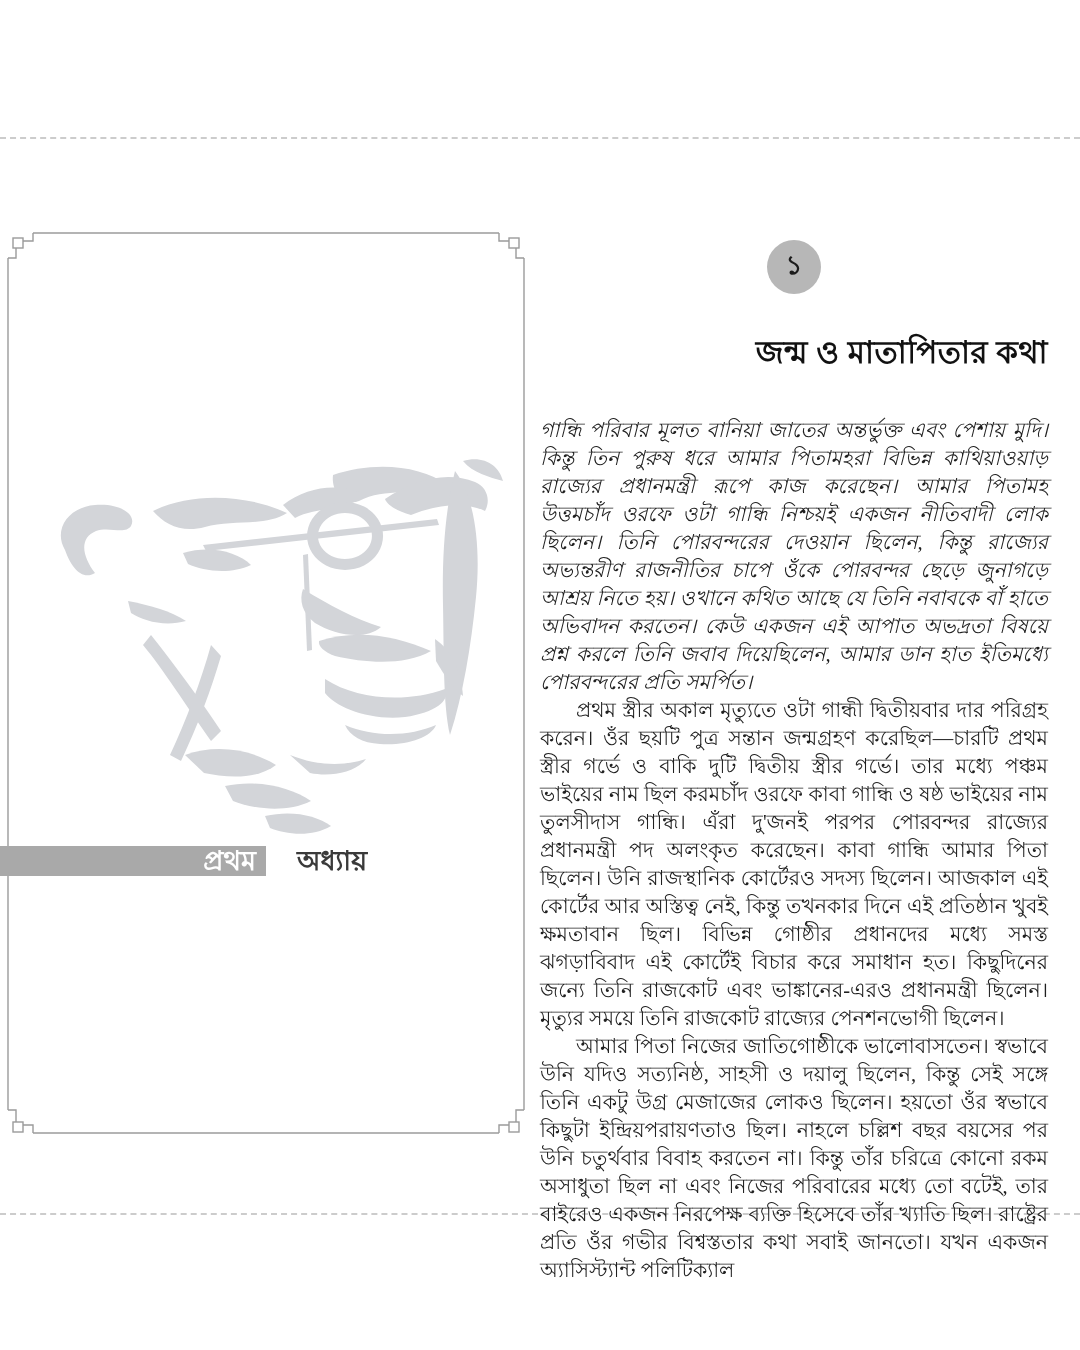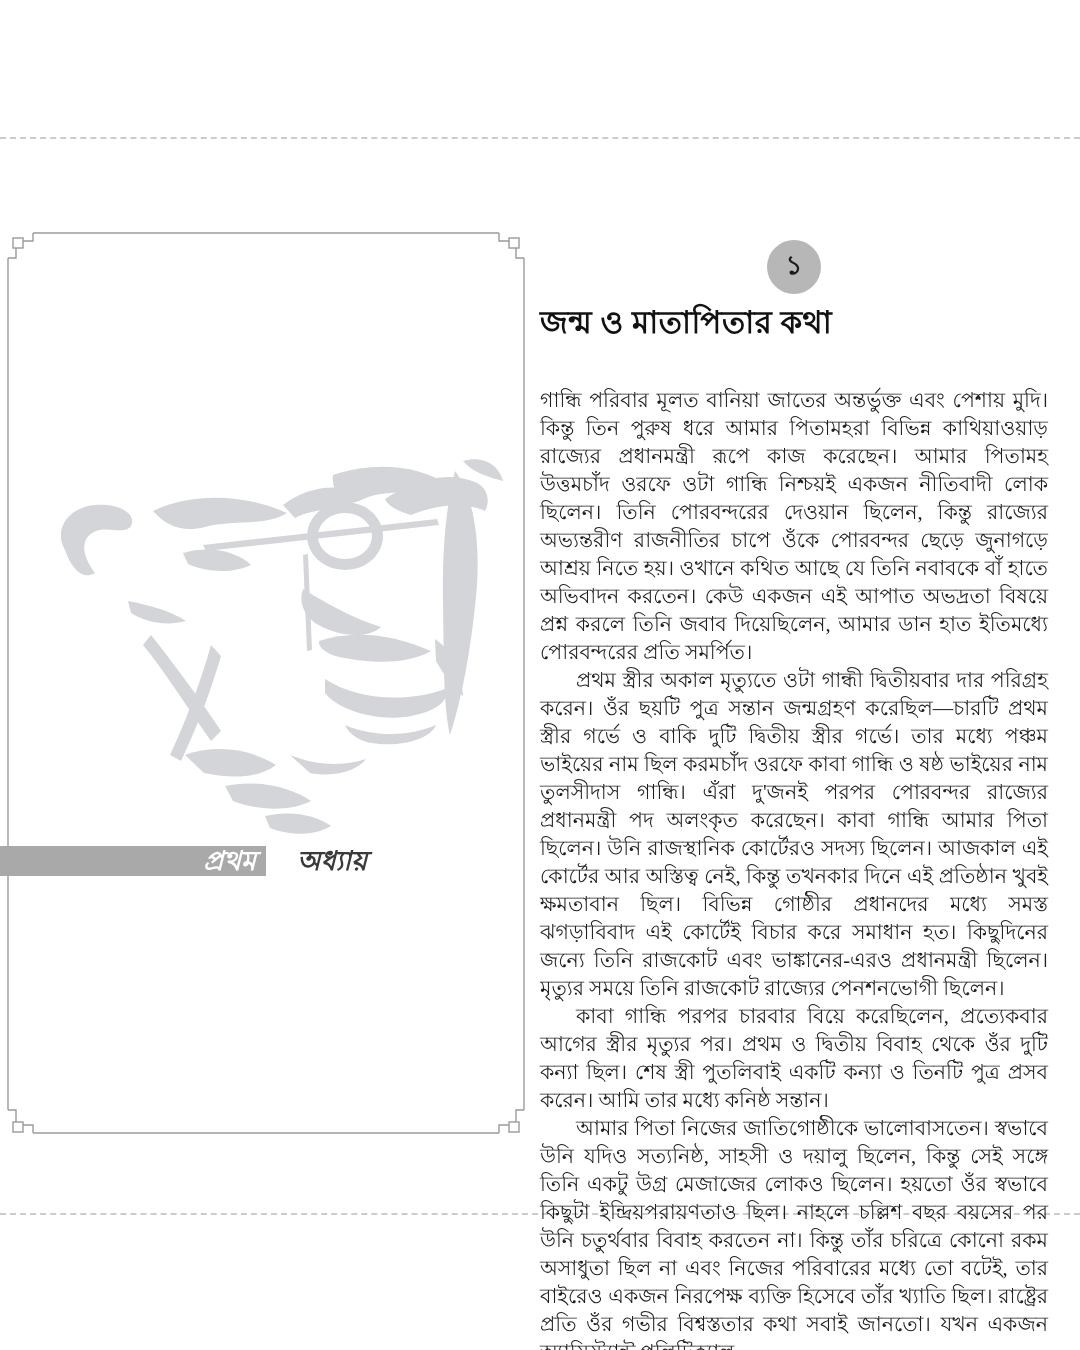--- a/index.html
+++ b/index.html
@@ -11,21 +11,21 @@
     overflow: hidden;
   }
   .rule {
     position: absolute; left: 0; width: 1080px; height: 0;
     border-top: 2px dashed var(--rule-gray, #c9c9c9);
   }
   .rule-top { top: 137px; }
   .rule-bottom { top: 1213px; }
 
   
-  .left-panel { position: absolute; left: 0; top: 225px; width: 540px; height: 920px; font-style: italic; }
+  .left-panel { position: absolute; left: 0; top: 225px; width: 540px; height: 920px; }
   .frame-svg { position: absolute; left: 0; top: 0; }
   .frame-line { fill: none; stroke: var(--frame-gray, #9b9b9b); stroke-width: 1.4; }
   .portrait-svg { position: absolute; left: 35px; top: 230px; }
   .portrait-shape { fill: var(--portrait-gray, #d3d5d9); }
   .portrait-ring { fill: var(--portrait-gray, #d3d5d9); fill-rule: evenodd; }
 
   .chapter-bar-row {
     position: absolute; left: 0; top: 621px; 
     display: flex; align-items: center; z-index: 3;
   }
@@ -48,32 +48,32 @@
   
   .text-column { position: absolute; left: 540px; top: 240px; width: 508px; }
   .chapter-badge {
     width: 54px; height: 54px; border-radius: 50%;
     background: var(--circle-gray, #b7b7b7);
     margin: 0 auto;
     display: flex; align-items: center; justify-content: center;
     color: #1c1c1c; font-size: 26px; font-weight: bold;
   }
   .chapter-title {
-    margin-top: 4px; text-align: left;
+    margin-top: 34px; text-align: right;
     font-size: 31px; font-weight: bold; color: var(--title-text, #111);
     letter-spacing: 0.5px;
   }
   .body-text {
     margin-top: 36px;
     font-size: 20.5px; line-height: 28px;
     color: var(--body-text, #1f1f1f);
     text-align: justify;
   }
   .body-text p { margin: 0; text-indent: 36px; }
-  .body-text p.first { text-indent: 0; }
+  .body-text p.first { text-indent: 0; font-style: italic; }
 </style>
 </head>
 <body>
 
 <div class="rule rule-top"></div>
 <div class="rule rule-bottom"></div>
 
 <div class="left-panel">
 
   <svg class="frame-svg" width="540" height="920" viewBox="0 0 540 920">
@@ -151,16 +151,15 @@
     <span class="chapter-bar-suffix">অধ্যায়</span>
   </div>
 </div>
 
 <div class="text-column">
   <div class="chapter-badge">১</div>
   <div class="chapter-title">জন্ম ও মাতাপিতার কথা</div>
   <div class="body-text">
     <p class="first">গান্ধি পরিবার মূলত বানিয়া জাতের অন্তর্ভুক্ত এবং পেশায় মুদি। কিন্তু তিন পুরুষ ধরে আমার পিতামহরা বিভিন্ন কাথিয়াওয়াড় রাজ্যের প্রধানমন্ত্রী রূপে কাজ করেছেন। আমার পিতামহ উত্তমচাঁদ ওরফে ওটা গান্ধি নিশ্চয়ই একজন নীতিবাদী লোক ছিলেন। তিনি পোরবন্দরের দেওয়ান ছিলেন, কিন্তু রাজ্যের অভ্যন্তরীণ রাজনীতির চাপে ওঁকে পোরবন্দর ছেড়ে জুনাগড়ে আশ্রয় নিতে হয়। ওখানে কথিত আছে যে তিনি নবাবকে বাঁ হাতে অভিবাদন করতেন। কেউ একজন এই আপাত অভদ্রতা বিষয়ে প্রশ্ন করলে তিনি জবাব দিয়েছিলেন, আমার ডান হাত ইতিমধ্যে পোরবন্দরের প্রতি সমর্পিত।</p>
     <p>প্রথম স্ত্রীর অকাল মৃত্যুতে ওটা গান্ধী দ্বিতীয়বার দার পরিগ্রহ করেন। ওঁর ছয়টি পুত্র সন্তান জন্মগ্রহণ করেছিল—চারটি প্রথম স্ত্রীর গর্ভে ও বাকি দুটি দ্বিতীয় স্ত্রীর গর্ভে। তার মধ্যে পঞ্চম ভাইয়ের নাম ছিল করমচাঁদ ওরফে কাবা গান্ধি ও ষষ্ঠ ভাইয়ের নাম তুলসীদাস গান্ধি। এঁরা দু'জনই পরপর পোরবন্দর রাজ্যের প্রধানমন্ত্রী পদ অলংকৃত করেছেন। কাবা গান্ধি আমার পিতা ছিলেন। উনি রাজস্থানিক কোর্টেরও সদস্য ছিলেন। আজকাল এই কোর্টের আর অস্তিত্ব নেই, কিন্তু তখনকার দিনে এই প্রতিষ্ঠান খুবই ক্ষমতাবান ছিল। বিভিন্ন গোষ্ঠীর প্রধানদের মধ্যে সমস্ত ঝগড়াবিবাদ এই কোর্টেই বিচার করে সমাধান হত। কিছুদিনের জন্যে তিনি রাজকোট এবং ভাঙ্কানের-এরও প্রধানমন্ত্রী ছিলেন। মৃত্যুর সময়ে তিনি রাজকোট রাজ্যের পেনশনভোগী ছিলেন।</p>
-    <p>কাবা গান্ধি পরপর চারবার বিয়ে করেছিলেন, প্রত্যেকবার আগের স্ত্রীর মৃত্যুর পর। প্রথম ও দ্বিতীয় বিবাহ থেকে ওঁর দুটি কন্যা ছিল। শেষ স্ত্রী পুতলিবাই একটি কন্যা ও তিনটি পুত্র প্রসব করেন। আমি তার মধ্যে কনিষ্ঠ সন্তান।</p>
     <p>আমার পিতা নিজের জাতিগোষ্ঠীকে ভালোবাসতেন। স্বভাবে উনি যদিও সত্যনিষ্ঠ, সাহসী ও দয়ালু ছিলেন, কিন্তু সেই সঙ্গে তিনি একটু উগ্র মেজাজের লোকও ছিলেন। হয়তো ওঁর স্বভাবে কিছুটা ইন্দ্রিয়পরায়ণতাও ছিল। নাহলে চল্লিশ বছর বয়সের পর উনি চতুর্থবার বিবাহ করতেন না। কিন্তু তাঁর চরিত্রে কোনো রকম অসাধুতা ছিল না এবং নিজের পরিবারের মধ্যে তো বটেই, তার বাইরেও একজন নিরপেক্ষ ব্যক্তি হিসেবে তাঁর খ্যাতি ছিল। রাষ্ট্রের প্রতি ওঁর গভীর বিশ্বস্ততার কথা সবাই জানতো। যখন একজন অ্যাসিস্ট্যান্ট পলিটিক্যাল</p>
   </div>
 </div>
 
 </body></html>

